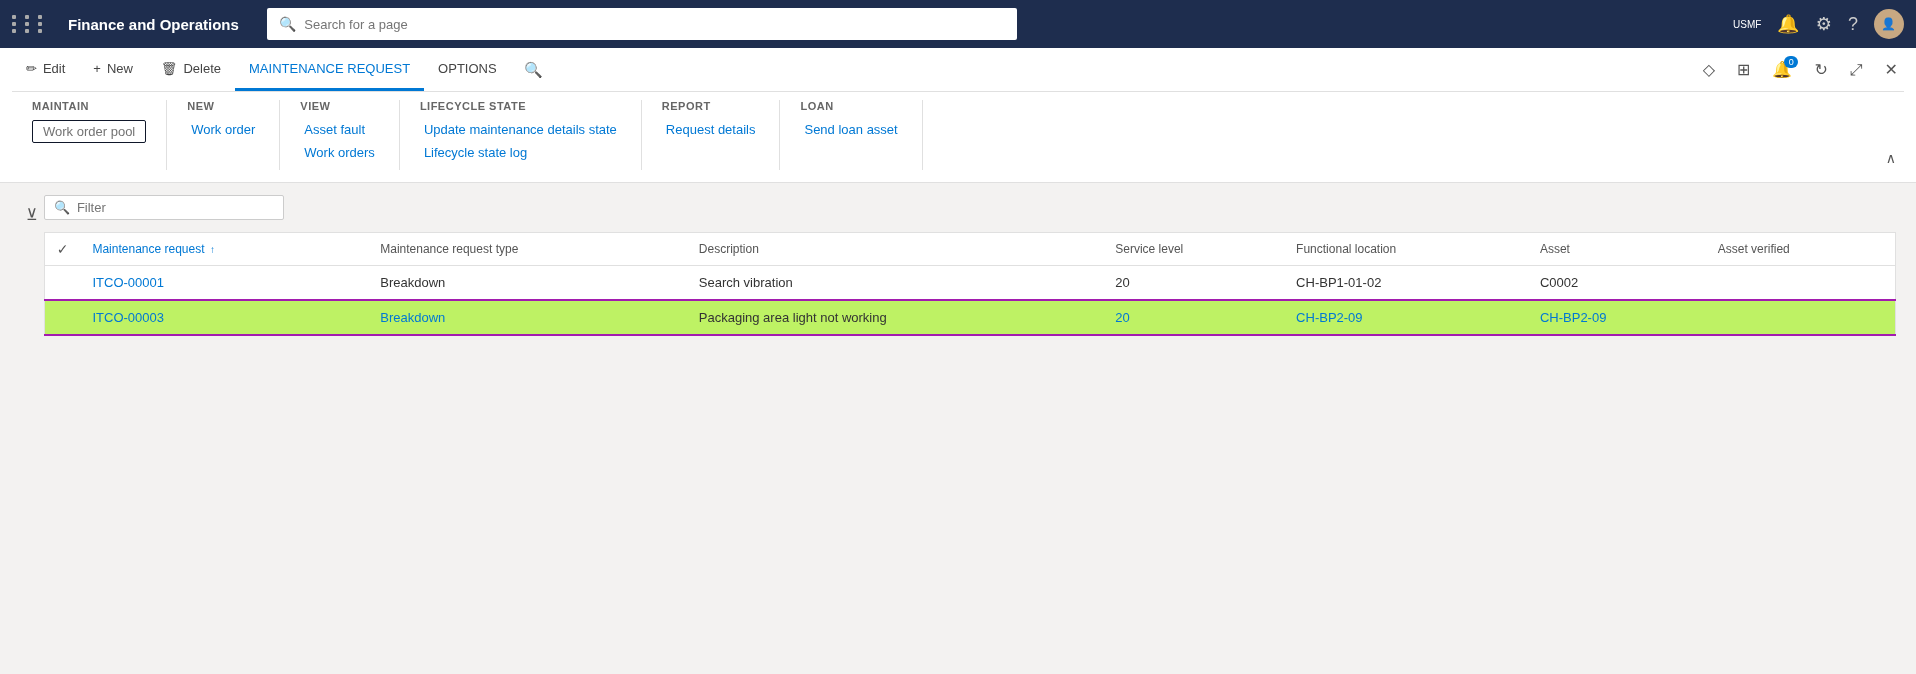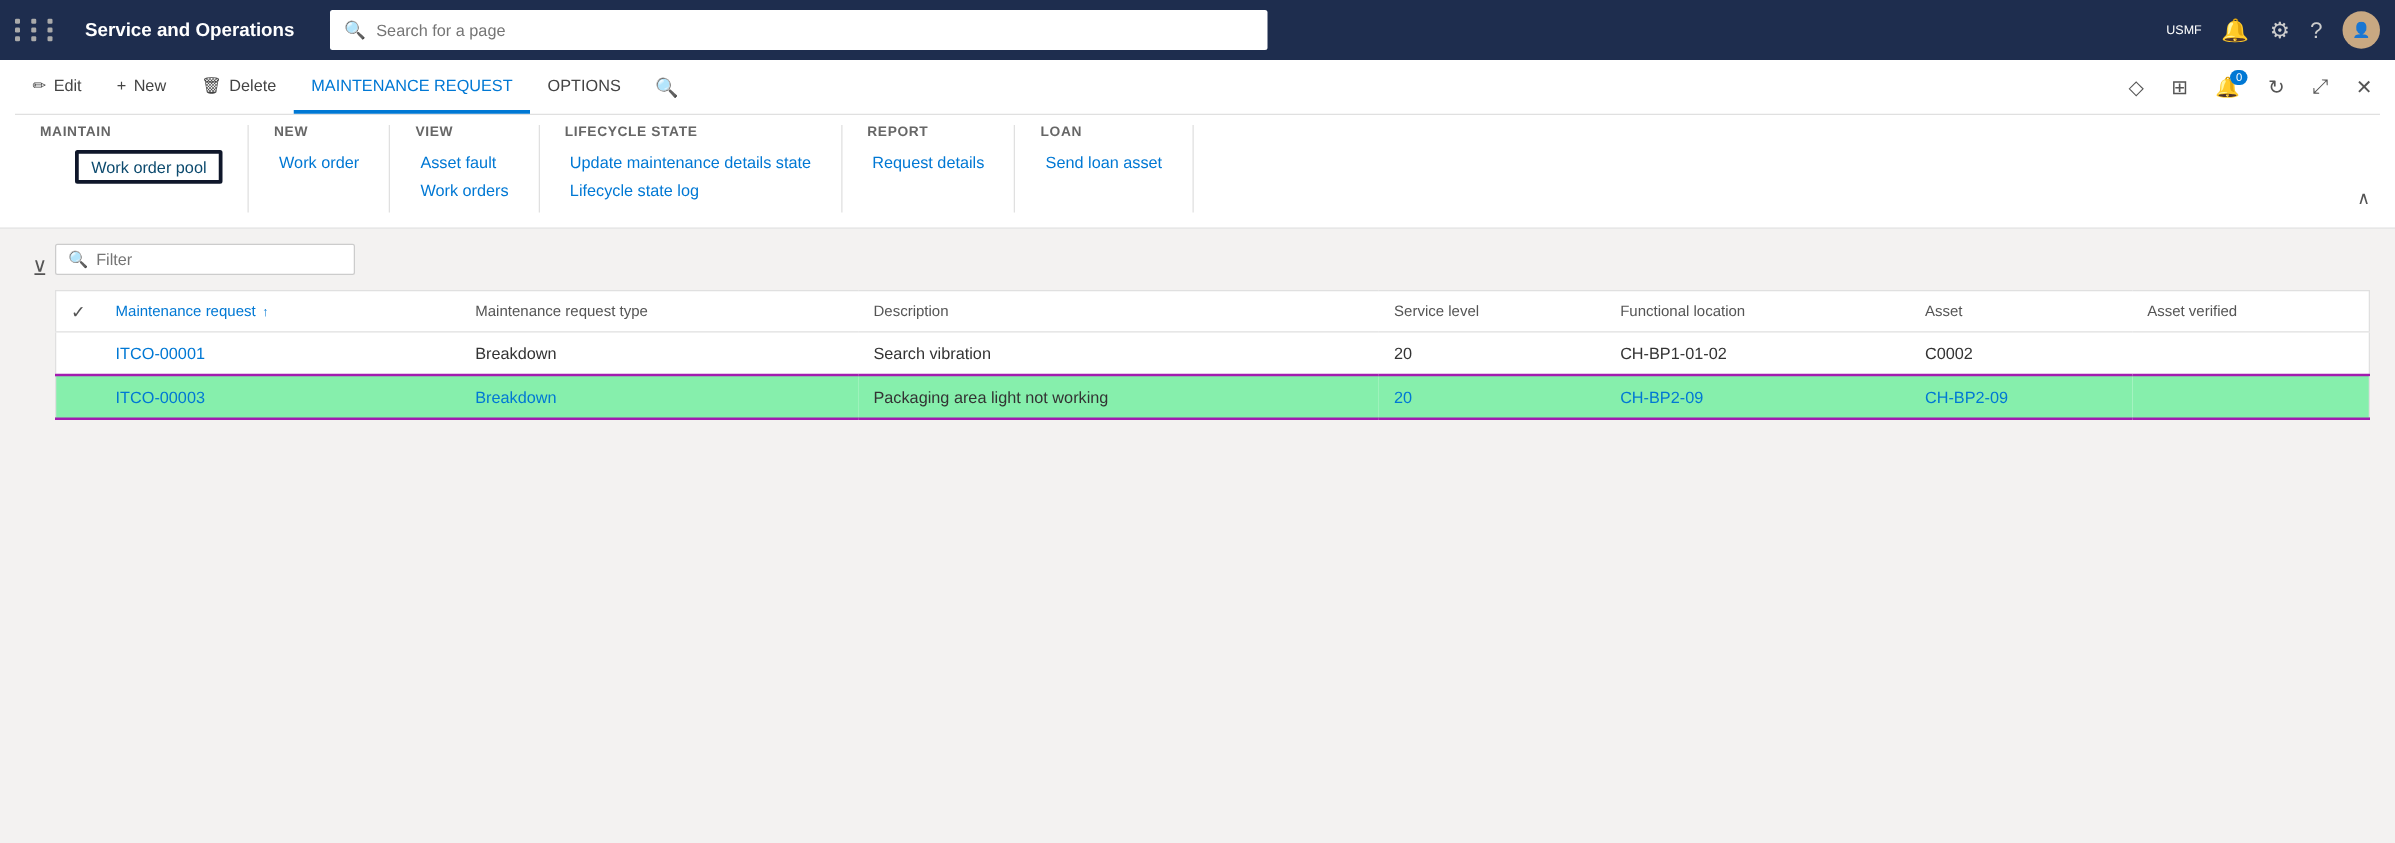--- a/index.html
+++ b/index.html
@@ -173,25 +173,24 @@
       background: none;
       border: none;
       cursor: pointer;
       font-size: 13px;
       color: #0078d4;
       padding: 2px 4px;
       text-align: left;
       white-space: nowrap;
     }
     .ribbon-item-btn.outlined {
-      border: 3px solid #0f172a;
-      color: #0c4a6e;
+      border: 1px solid #0f172a;
+      color: #737373;
       padding: 3px 10px;
       border-radius: 2px;
-      margin-left: 28px;
     }
     .ribbon-group-items-col {
       display: flex;
       flex-direction: column;
       gap: 4px;
     }
     .collapse-btn {
       background: none;
       border: none;
       cursor: pointer;
@@ -254,21 +253,21 @@
     }
     .data-table th.sorted { color: #0078d4; }
     .data-table th .sort-arrow { font-size: 10px; margin-left: 2px; }
     .data-table td {
       padding: 9px 12px;
       font-size: 13px;
       color: #333;
       border-bottom: 2px solid #a21caf;
       white-space: nowrap;
     }
-    .data-table tr.selected td { background: #86efac; }
+    .data-table tr.selected td { background: #bef264; }
     .data-table .link-cell { color: #0078d4; cursor: pointer; }
     .check-col { width: 30px; }
     .check-icon { color: #555; font-size: 14px; }
     .filter-sidebar {
       padding: 10px 6px;
       color: #555;
       font-size: 16px;
       cursor: pointer;
     }
     .main-content {
@@ -283,21 +282,21 @@
     <span></span>
       <span></span>
       <span></span>
     <span></span>
       <span></span>
       <span></span>
     <span></span>
       <span></span>
       <span></span>
   </div>
-  <span class="app-title">Service and Operations</span>
+  <span class="app-title">Finance and Operations</span>
   <div class="search-bar">
     <span class="search-icon-glyph">🔍</span>
     <input type="text" placeholder="Search for a page" style="">
   </div>
   <div class="top-nav-right">
     <span class="username">USMF</span>
     <span class="top-nav-icon">🔔</span>
     <span class="top-nav-icon">⚙</span>
     <span class="top-nav-icon">?</span>
     <div class="avatar">

